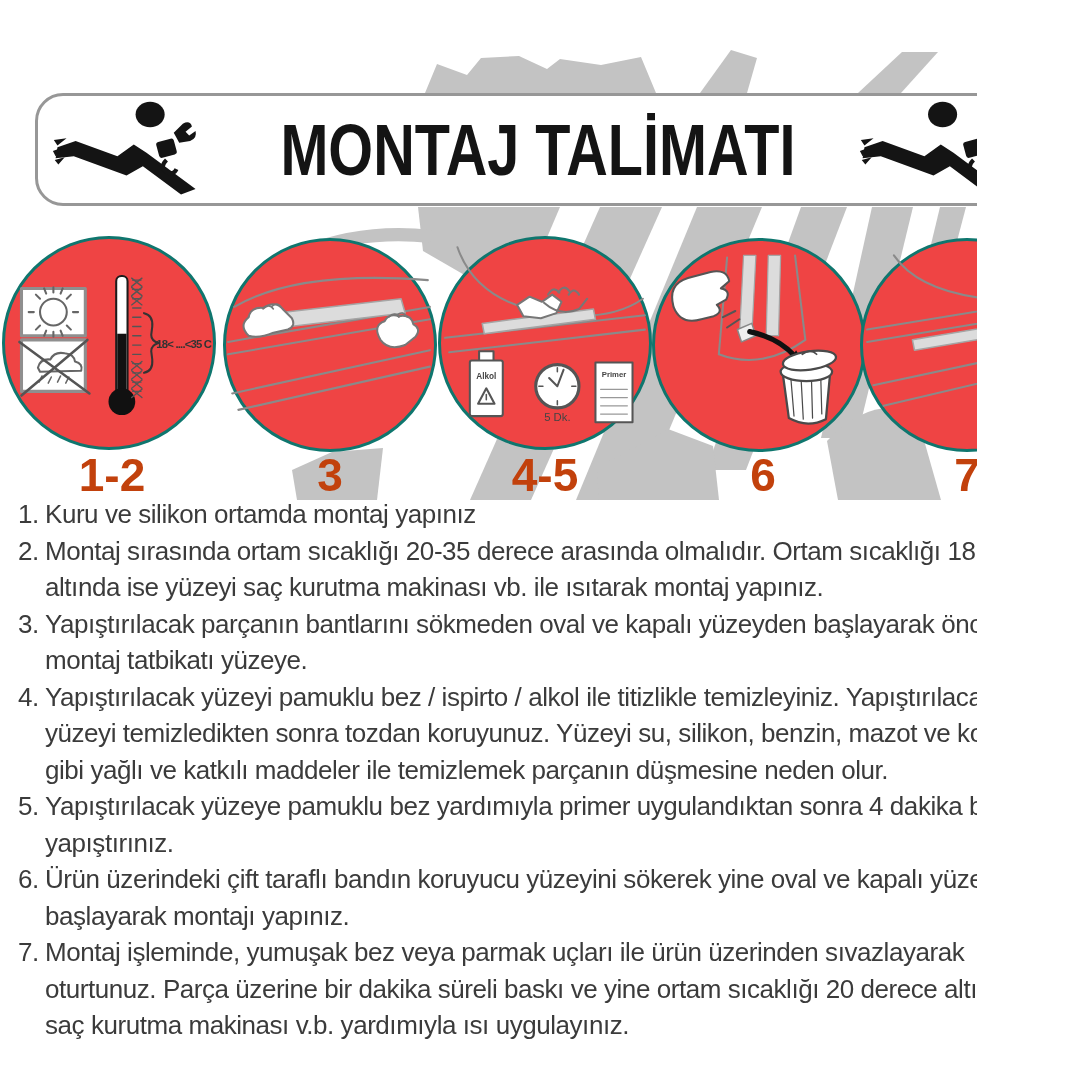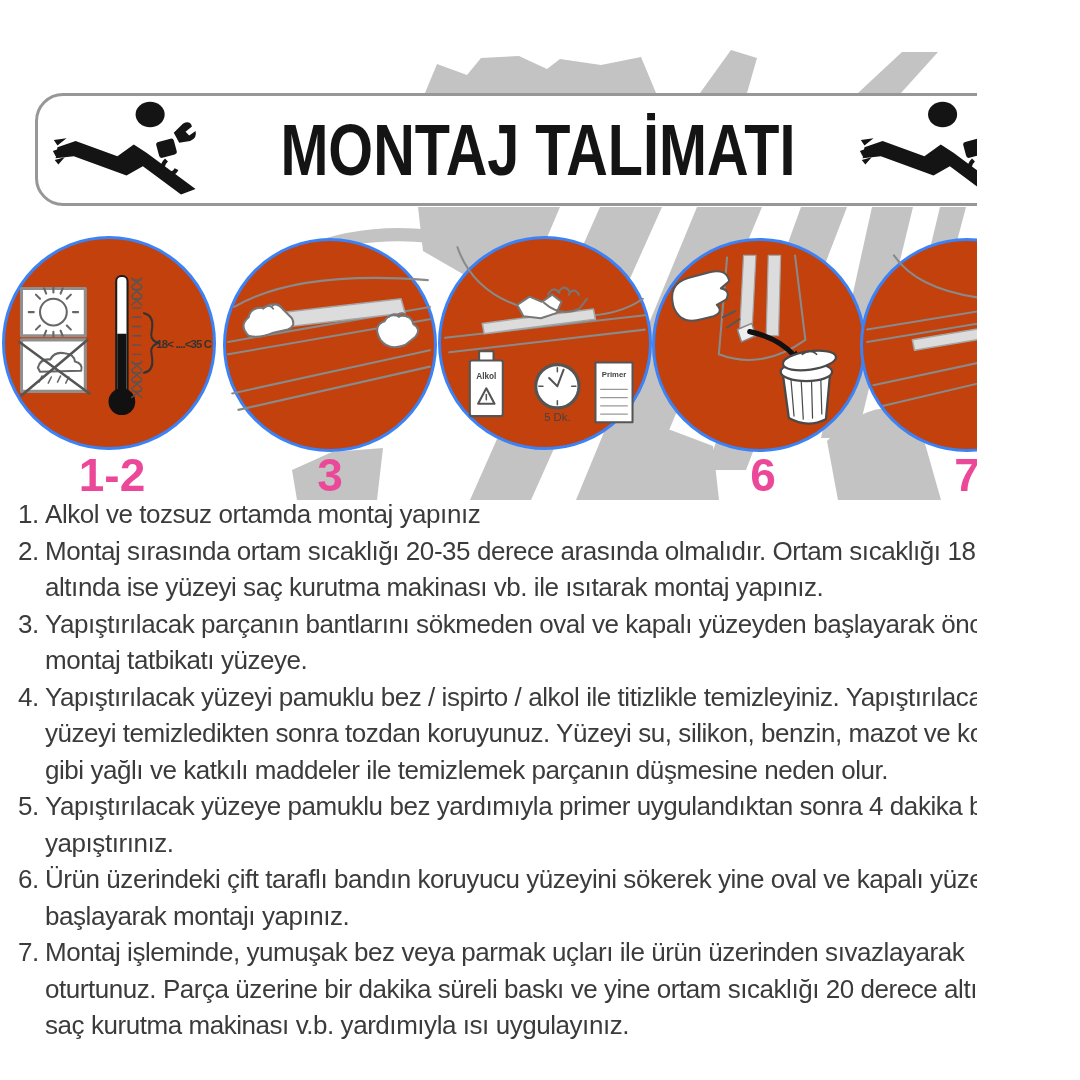--- a/index.html
+++ b/index.html
@@ -4,27 +4,27 @@
 <style>
   html,body{margin:0;padding:0;background:#ffffff;}
   .page{position:relative;width:977px;height:1080px;background:#ffffff;overflow:hidden;
         font-family:Liberation Sans, sans-serif;}
   .watermark{position:absolute;left:0;top:0;z-index:0;}
   .banner{position:absolute;left:35px;top:93px;width:1005px;height:113px;background:#ffffff;
           border:3px solid #979797;border-radius:28px;z-index:3;display:flex;align-items:center;
           justify-content:space-between;padding:0 14px;box-sizing:border-box;}
   .banner-title{flex:1;text-align:center;font-size:72px;font-weight:700;color:#141414;
           letter-spacing:0px;white-space:nowrap;transform:scaleX(0.8);transform-origin:center;}
-  .step-circle{position:absolute;width:208px;height:208px;border:3px solid #3b82f6;border-radius:50%;
-          background:#c2410c;z-index:1;box-sizing:content-box;}
+  .step-circle{position:absolute;width:208px;height:208px;border:3px solid #0f766e;border-radius:50%;
+          background:#ef4444;z-index:1;box-sizing:content-box;}
   .step-circle svg{position:absolute;left:0;top:0;}
   .c1{left:2px;top:236px;} .c2{left:223px;top:238px;} .c3{left:438px;top:236px;text-align:center;}
   .c4{left:652px;top:238px;} .c5{left:860px;top:238px;}
   .step-label{position:absolute;top:448px;width:160px;text-align:center;z-index:2;
-          font-size:46px;font-weight:700;color:#ec4899;}
+          font-size:46px;font-weight:700;color:#c2410c;}
   .l1{left:32px;} .l2{left:250px;} .l3{left:465px;} .l4{left:683px;} .l5{left:887px;}
   .instructions{position:absolute;left:18px;top:496px;width:1050px;margin:0;padding:0;
           list-style:none;z-index:2;font-size:26px;line-height:36.5px;color:#3b3b3b;
           letter-spacing:-0.45px;}
   .instructions li{display:flex;}
   .instructions .num{flex:0 0 auto;min-width:27px;}
   .instructions .txt{flex:1;}
   .art{stroke-linecap:round;stroke-linejoin:round;}
 </style>
 </head>
@@ -197,27 +197,28 @@
         <path d="M128,92 q4,-12 12,-6 M138,86 q4,-12 12,-5 M148,84 q5,-10 12,-3 M158,86 q6,-8 11,-1"></path>
         <path d="M124,96 q-6,10 4,16 q12,10 30,4 l14,-14 q6,-8 -2,-14" fill="#fff"></path>
         <path d="M170,96 L198,108 M166,114 L198,130"></path>
       </g>
       <path d="M130,112 l12,-6 10,4 8,-6 8,8 -6,10 -12,6 -14,-2 -8,-8 z" fill="#fff" stroke="#777" stroke-width="2"></path>
     </svg>
   </div>
 
   <div class="step-label l1">1-2</div>
   <div class="step-label l2">3</div>
+  <div class="step-label l3">4-5</div>
   <div class="step-label l4">6</div>
   <div class="step-label l5">7</div>
 
   <ol class="instructions">
     <li>
       <span class="num">1.</span>
-      <span class="txt">Alkol ve tozsuz ortamda montaj yapınız</span>
+      <span class="txt">Kuru ve silikon ortamda montaj yapınız</span>
     </li>
     <li>
       <span class="num">2.</span>
       <span class="txt">Montaj sırasında ortam sıcaklığı 20-35 derece arasında olmalıdır. Ortam sıcaklığı 18 derece altında ise yüzeyi saç kurutma makinası vb. ile ısıtarak montaj yapınız.</span>
     </li>
     <li>
       <span class="num">3.</span>
       <span class="txt">Yapıştırılacak parçanın bantlarını sökmeden oval ve kapalı yüzeyden başlayarak önce montaj tatbikatı yüzeye.</span>
     </li>
     <li>

